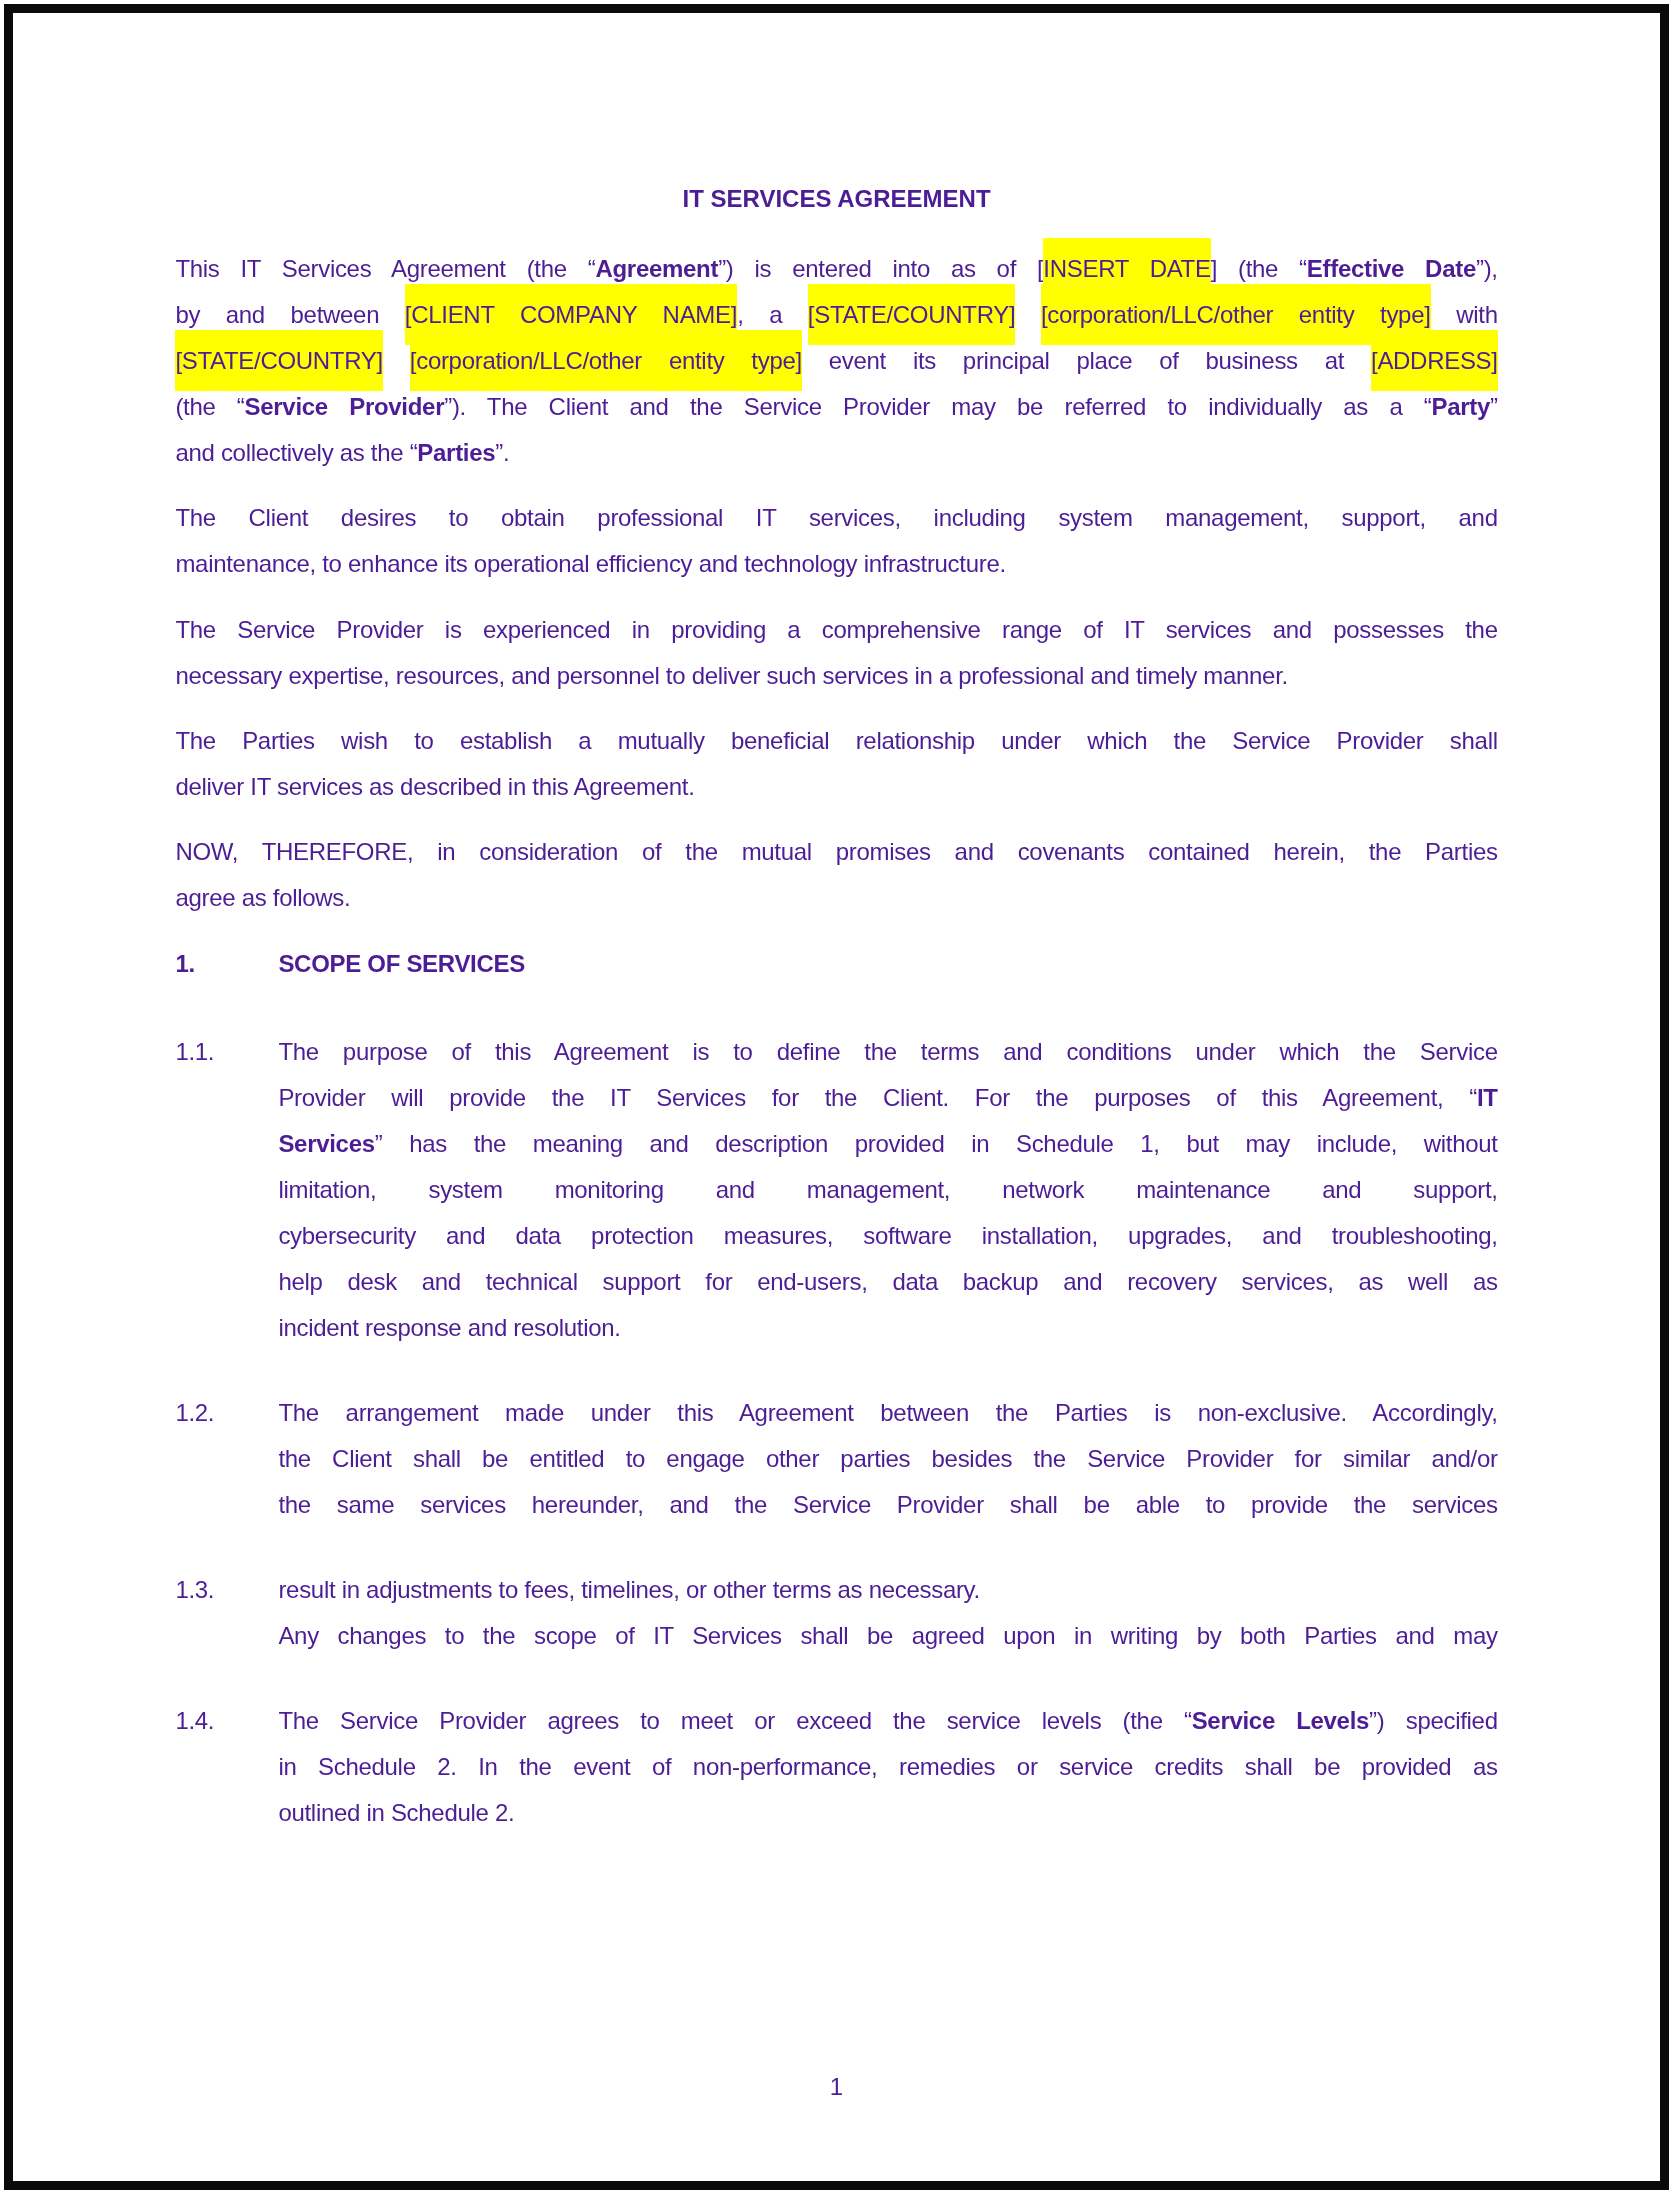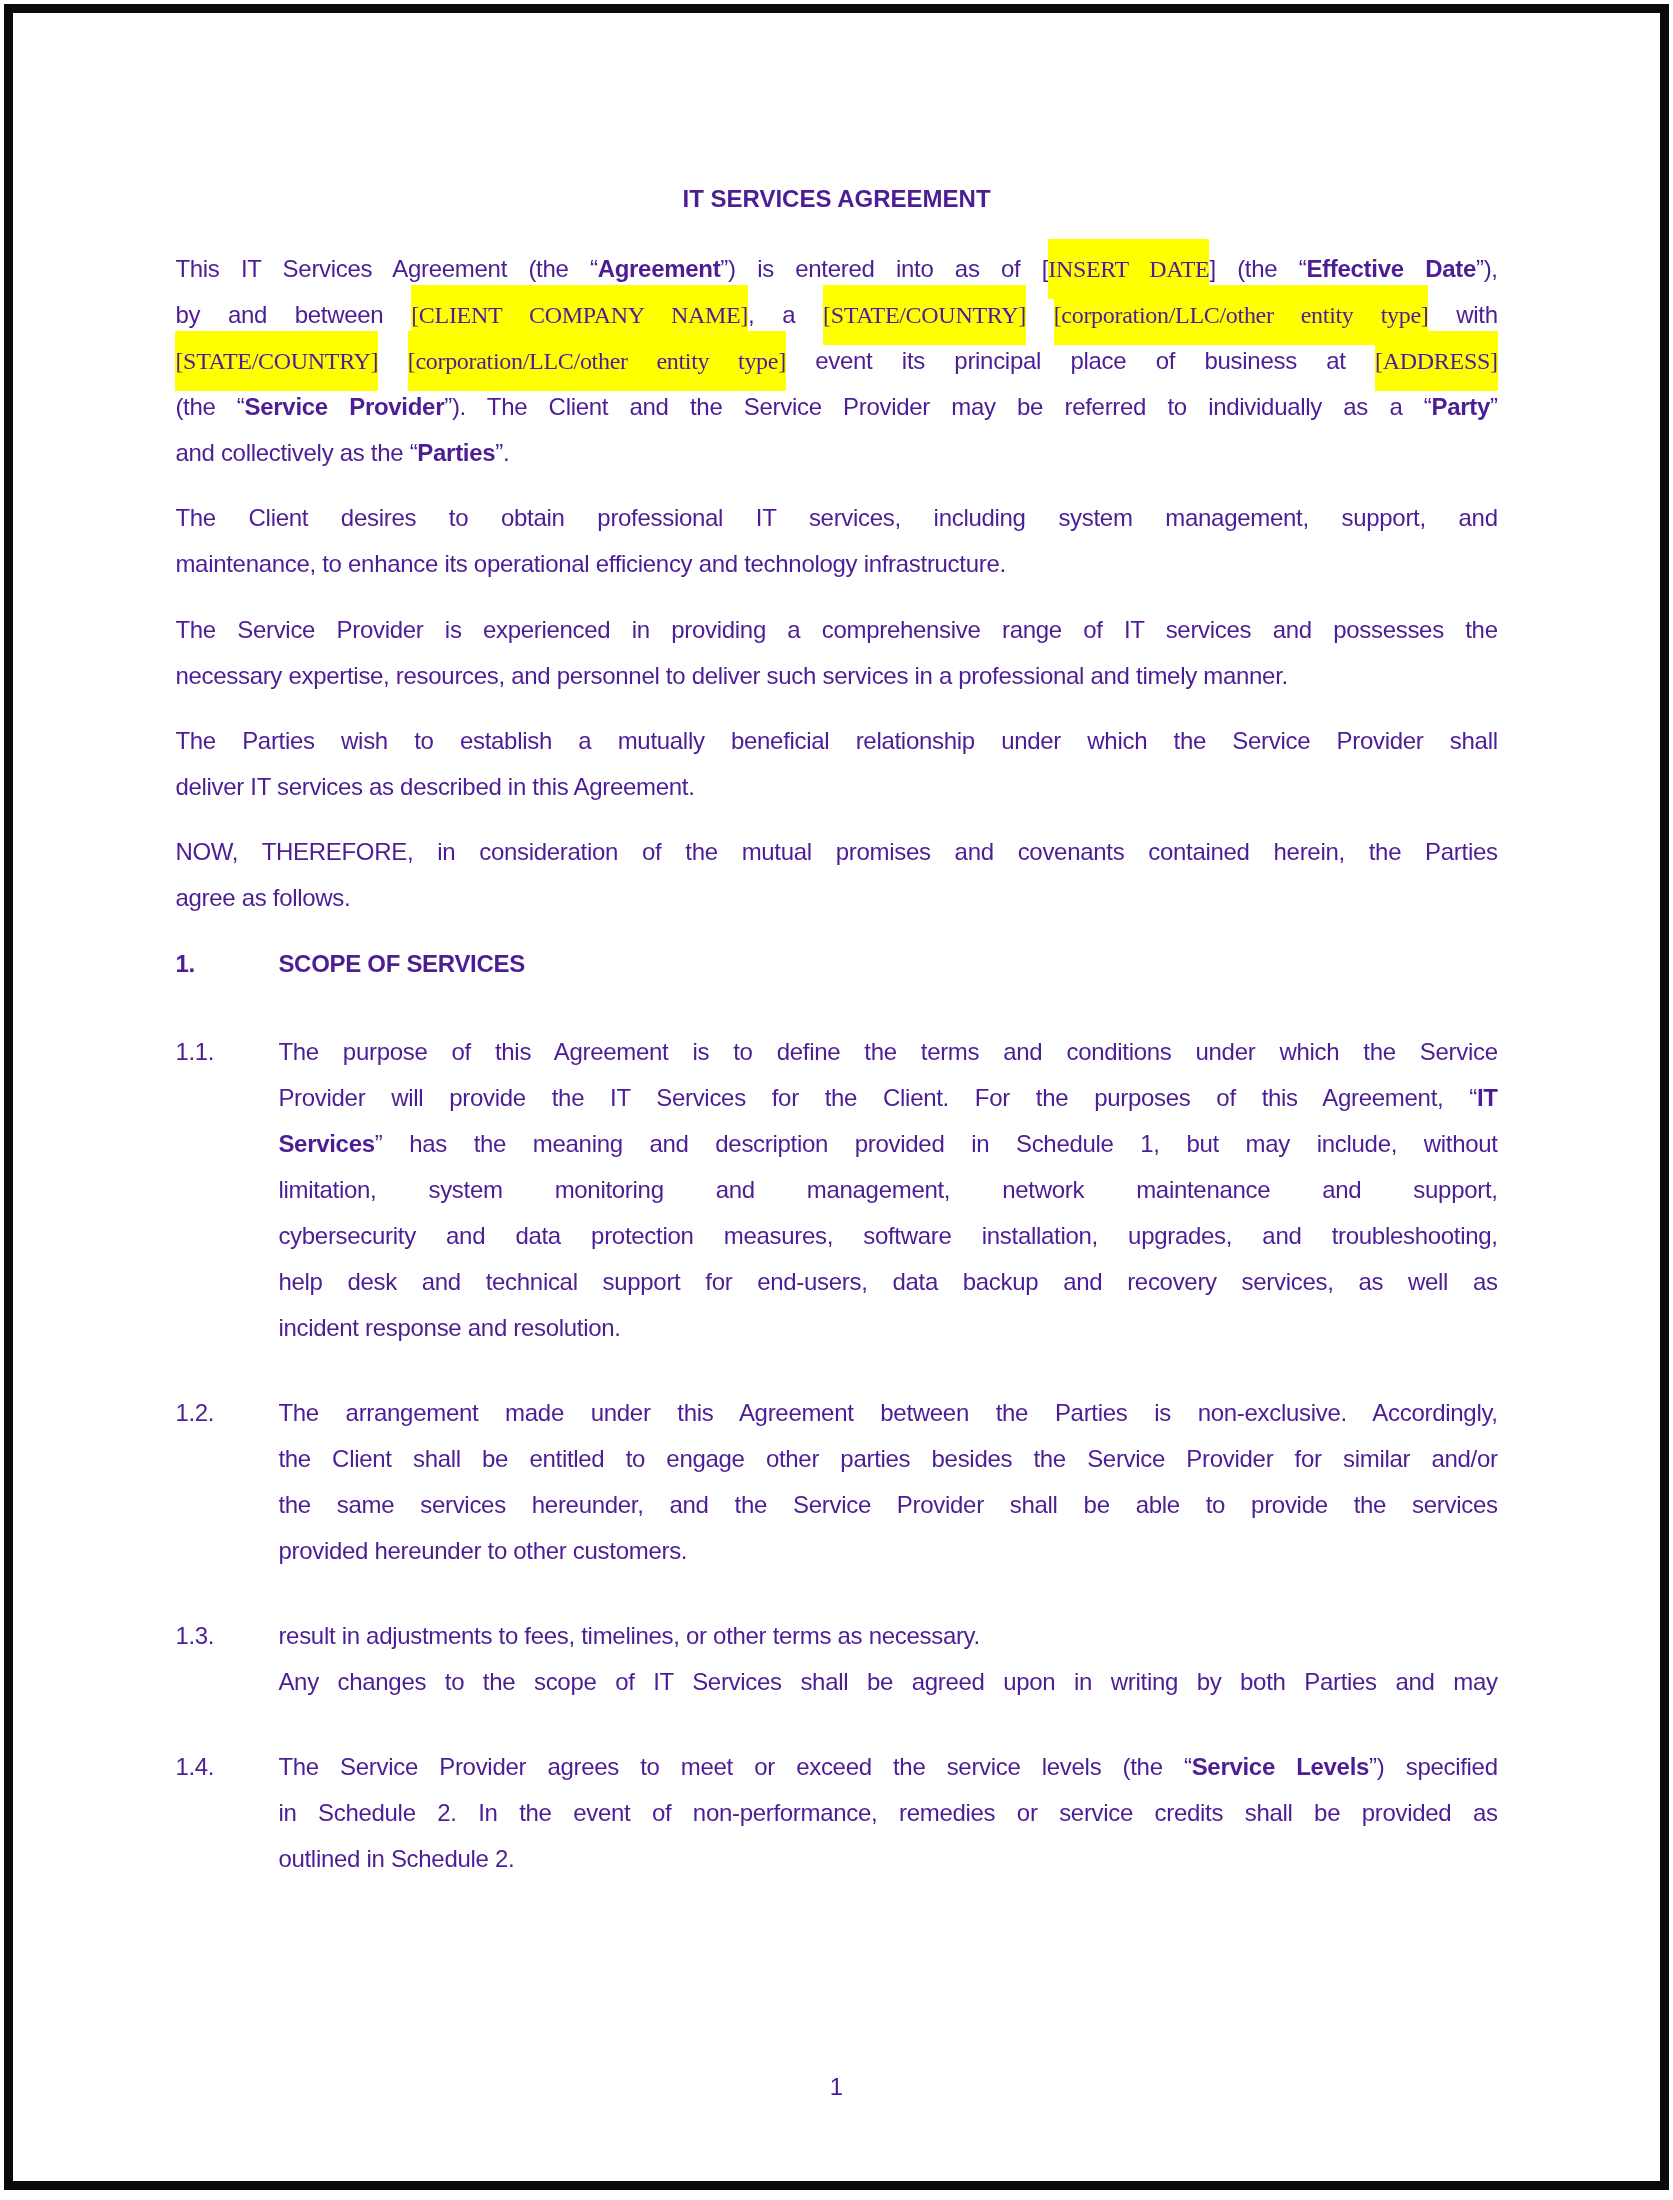--- a/index.html
+++ b/index.html
@@ -66,21 +66,20 @@
     text-align-last: justify;
   }
   .line.last {
     text-align: justify;
     text-align-last: left;
   }
   .b { font-weight: bold; }
   .hl {
     background-color: var(--hl, #FFFF00);
     padding: 17px 0;
-    font-family: Liberation Serif, serif;
   }
   .page-number {
     position: absolute;
     left: 0;
     top: 2051px;
     width: 100%;
     text-align: center;
     font-size: 24px;
     line-height: 46px;
   }
@@ -131,21 +130,20 @@
               <div class="line"><span>help desk and technical support for end-users, data backup and recovery services, as well as</span></div>
               <div class="line last"><span>incident response and resolution.</span></div>
             </div>
           </div>
           <div class="block clause">
             <span class="num">1.2.</span>
             <div class="clause-body">
               <div class="line"><span>The arrangement made under this Agreement between the Parties is non-exclusive. Accordingly,</span></div>
               <div class="line"><span>the Client shall be entitled to engage other parties besides the Service Provider for similar and/or</span></div>
               <div class="line"><span>the same services hereunder, and the Service Provider shall be able to provide the services</span></div>
-              <div class="line last"><span>provided hereunder to other customers.</span></div>
             </div>
           </div>
           <div class="block clause">
             <span class="num">1.3.</span>
             <div class="clause-body">
               <div class="line last"><span>result in adjustments to fees, timelines, or other terms as necessary.</span></div>
               <div class="line"><span>Any changes to the scope of IT Services shall be agreed upon in writing by both Parties and may</span></div>
             </div>
           </div>
           <div class="block clause">

